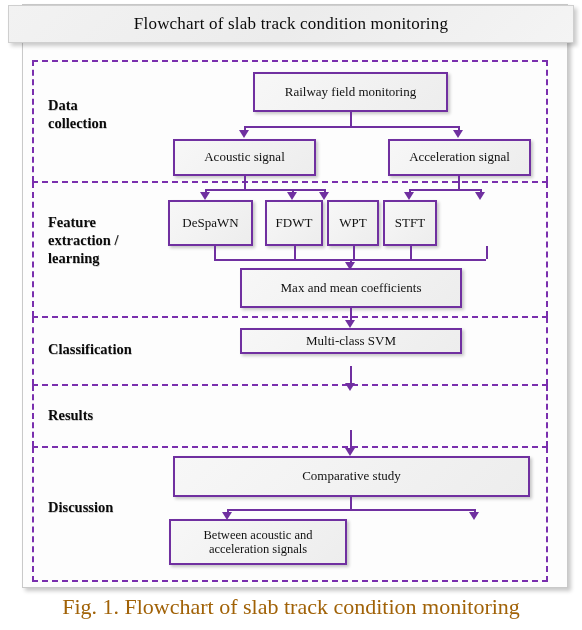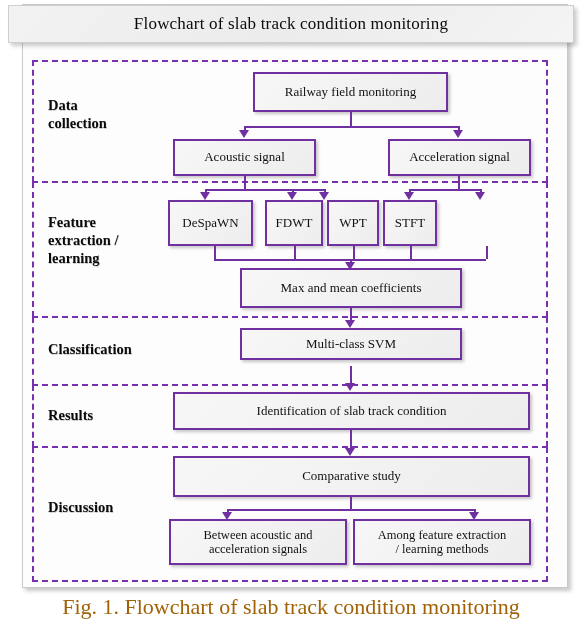--- a/index.html
+++ b/index.html
@@ -240,30 +240,27 @@
   <div class="vline" style="left:350px; top:259px; height:5px;"></div>
   <div class="arrow-down" style="left:345px; top:262px;"></div>
 
   <div class="node" style="left:240px; top:268px; width:222px; height:40px;">
     <span>Max and mean coefficients</span>
   </div>
 
   <div class="vline" style="left:350px; top:308px; height:14px;"></div>
   <div class="arrow-down" style="left:345px; top:320px;"></div>
 
-  <div class="node" style="left:240px; top:328px; width:222px; height:32px;">
+  <div class="node" style="left:240px; top:328px; width:222px; height:26px;">
     <span>Multi-class SVM</span>
   </div>
 
   <div class="vline" style="left:350px; top:366px; height:19px;"></div>
   <div class="arrow-down" style="left:345px; top:383px;"></div>
 
-  <div class="node" style="left:173px; top:392px; width:357px; height:38px;">
-    <span>Identification of slab track condition</span>
-  </div>
 
   <div class="vline" style="left:350px; top:430px; height:21px;"></div>
   <div class="arrow-down" style="left:345px; top:448px;"></div>
 
   <div class="node" style="left:173px; top:456px; width:357px; height:41px;">
     <span>Comparative study</span>
   </div>
 
   <div class="vline" style="left:350px; top:497px; height:12px;"></div>
   <div class="hline" style="left:227px; top:509px; width:247px;"></div>
@@ -272,22 +269,16 @@
   <div class="vline" style="left:474px; top:509px; height:5px;"></div>
   <div class="arrow-down" style="left:469px; top:512px;"></div>
 
   <div class="node small" style="left:169px; top:519px; width:178px; height:46px;">
     <span>
       <span>Between acoustic and</span><br>
       <span>acceleration signals</span>
     </span>
   </div>
 
-  <div class="node small" style="left:353px; top:519px; width:178px; height:46px;">
-    <span>
-      <span>Among feature extraction</span><br>
-      <span>/ learning methods</span>
-    </span>
-  </div>
 
 </div>
 
 <div id="caption">Fig. 1. Flowchart of slab track condition monitoring</div>
 
 </body></html>

